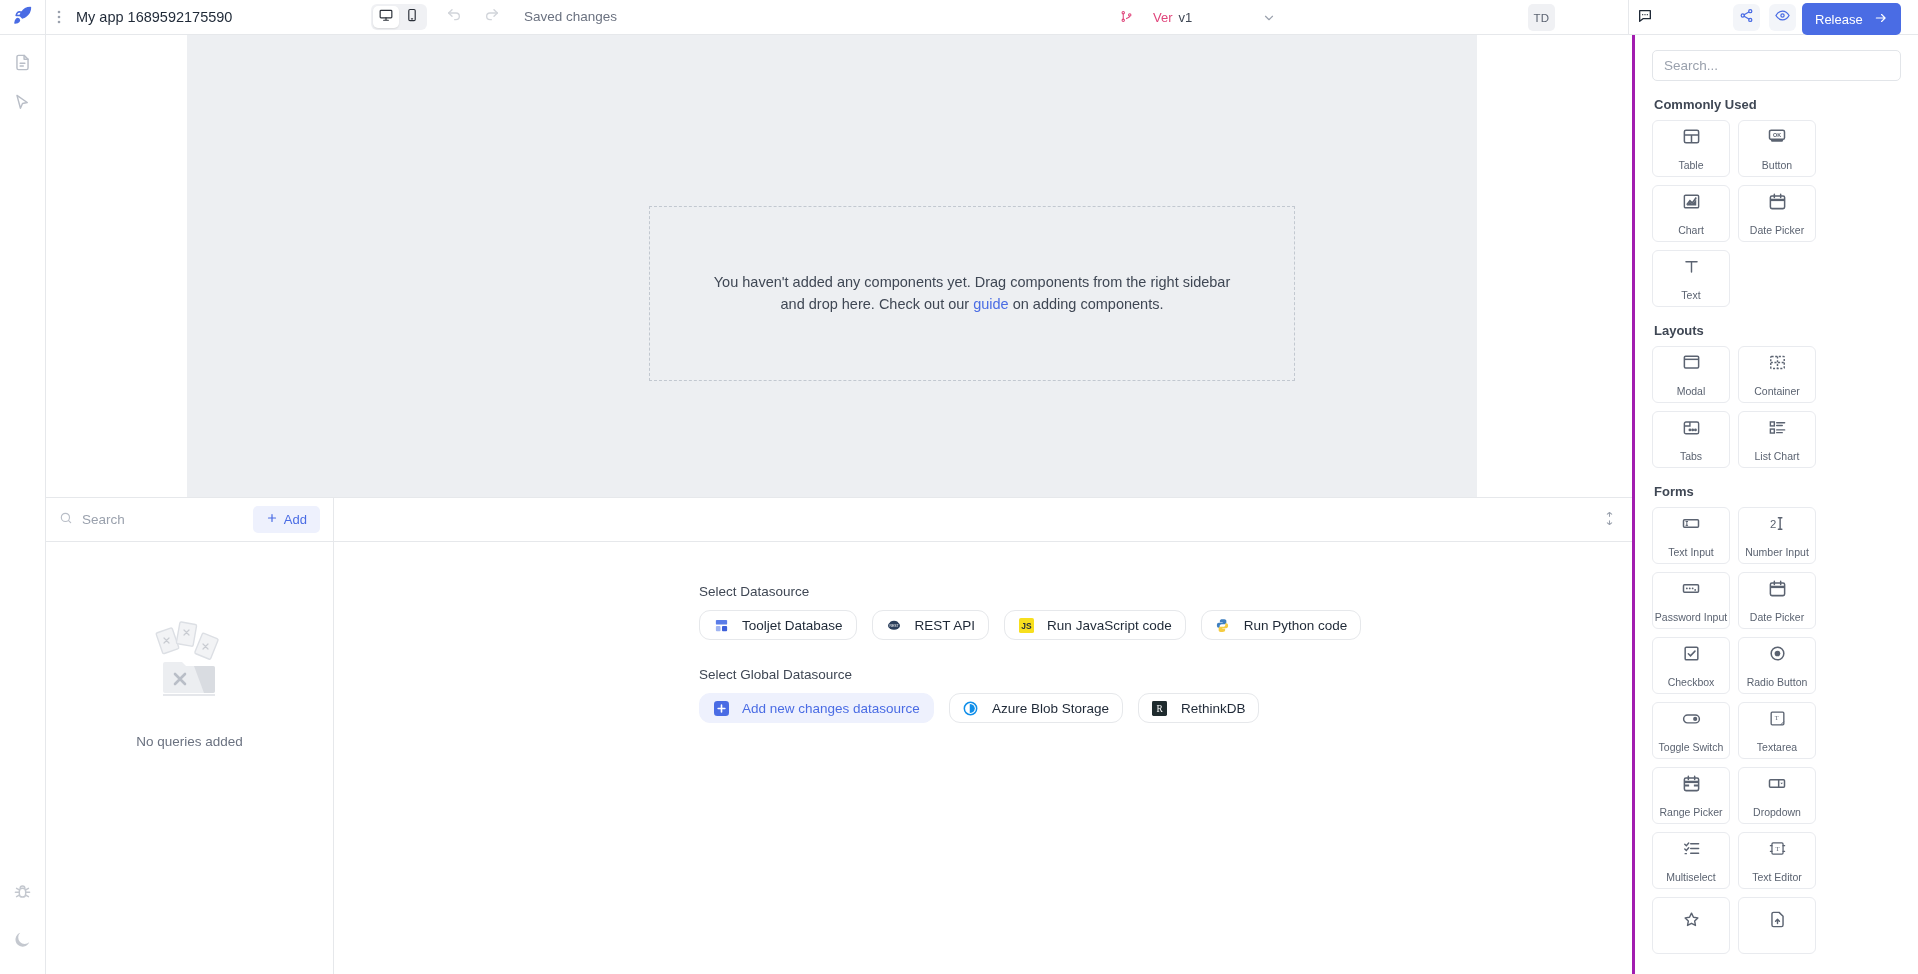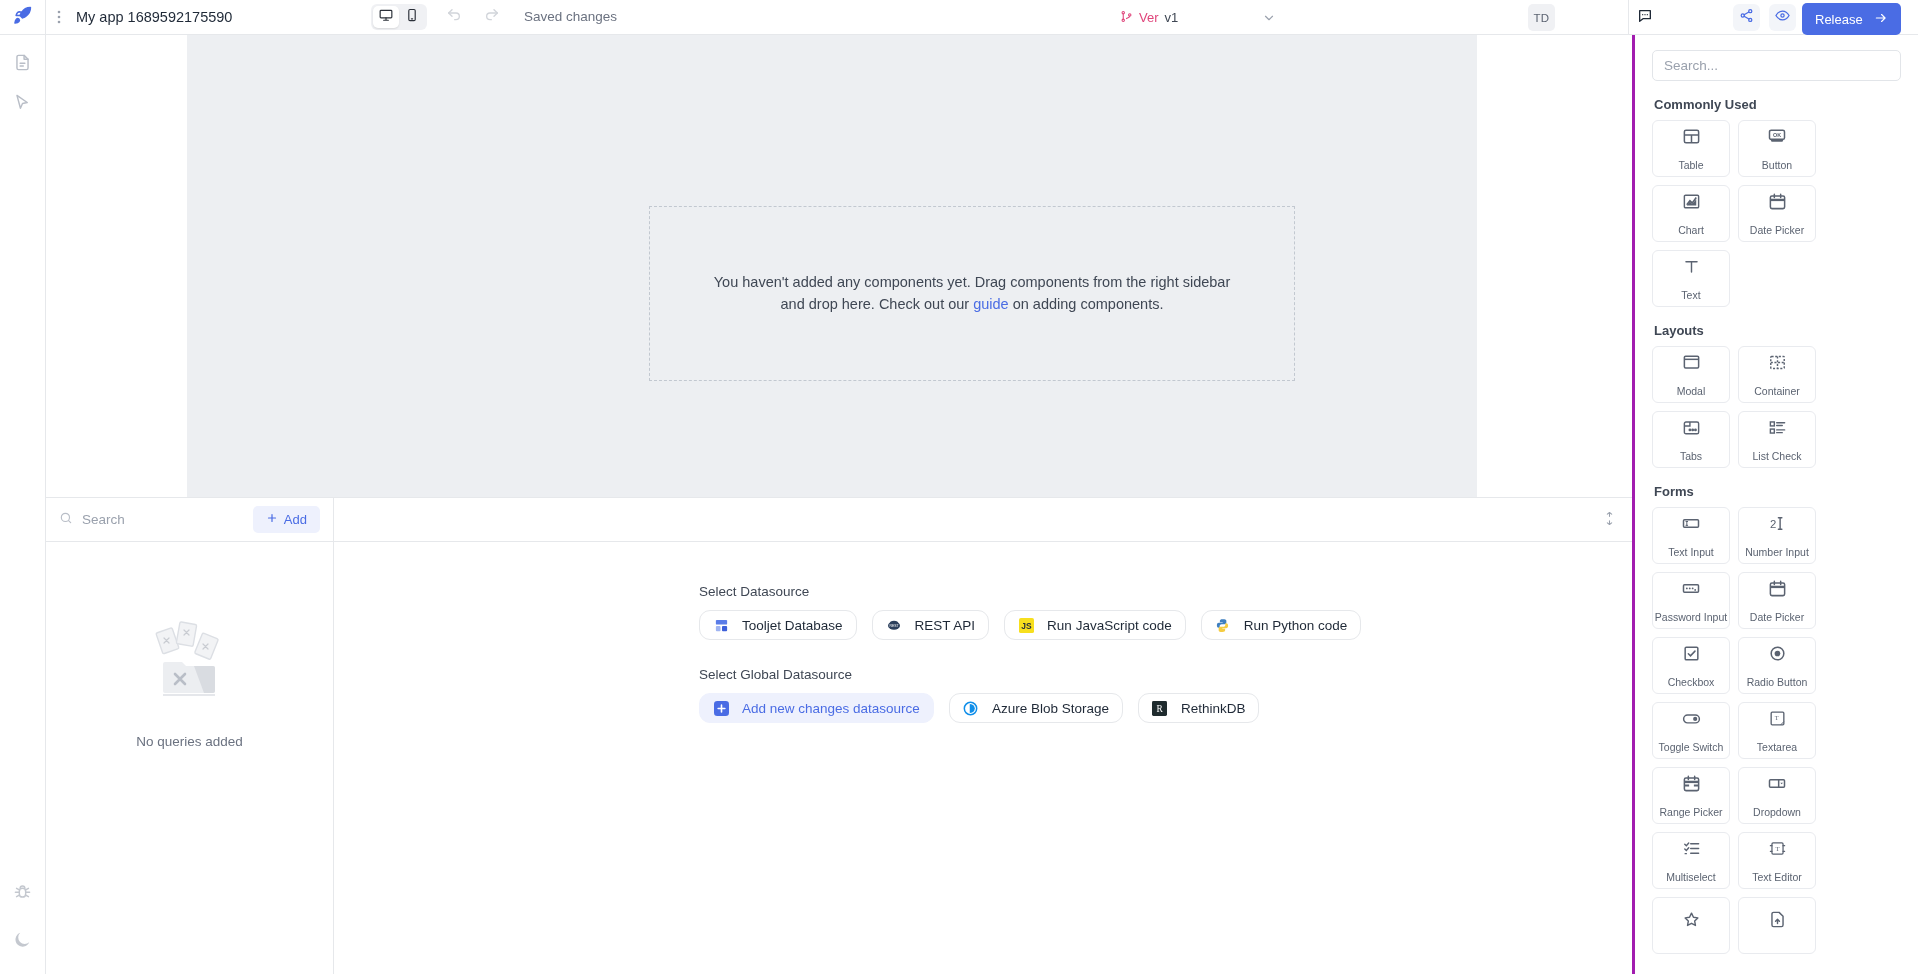--- a/index.html
+++ b/index.html
@@ -22,21 +22,21 @@
                    background: #f0f1f4; border-radius: 6px; padding: 2px; }
   .device-btn { width: 26px; height: 22px; display: flex; align-items: center; justify-content: center;
                 border-radius: 5px; cursor: pointer; }
   .device-btn.active { background: #fff; box-shadow: 0 1px 2px rgba(0,0,0,.10); }
   .undo-redo { position: absolute; left: 445px; top: 8px; display: flex; gap: 20px; }
   .ur-btn { width: 18px; height: 18px; display: flex; align-items: center; justify-content: center;
             cursor: pointer; opacity: .45; }
   .saved { position: absolute; left: 524px; top: 9px; font-size: 13.5px; color: #6b7280; }
   .version-area { position: absolute; left: 1120px; top: 0; height: 35px; width: 180px;
                   display: flex; align-items: center; gap: 6px; }
-  .ver-label { font-size: 13px; color: #e0457b; display: flex; align-items: center; gap: 6px; }
+  .ver-label { font-size: 13px; color: #e0457b; display: flex; align-items: center; gap: 20px; }
   .ver-value { font-size: 13px; color: #3f4754; }
   .ver-caret { position: absolute; left: 1262px; top: 11px; color: #9aa1ad; cursor: pointer; }
   .avatar { position: absolute; left: 1528px; top: 4px; width: 27px; height: 27px; border-radius: 5px;
             background: #f0f1f4; color: #5b6371; font-size: 11.5px; display: flex;
             align-items: center; justify-content: center; letter-spacing: .3px; cursor: pointer; }
   .right-divider { position: absolute; left: 1628px; top: 0; width: 1px; height: 35px; background: #e6e8eb; }
   .comment-btn { position: absolute; left: 1634px; top: 7px; width: 22px; height: 22px;
                  display: flex; align-items: center; justify-content: center; cursor: pointer; }
   .share-btn { position: absolute; left: 1733px; top: 4px; width: 27px; height: 27px; border-radius: 6px;
                background: #f3f5f9; display: flex; align-items: center; justify-content: center; cursor: pointer; }
@@ -516,21 +516,21 @@
           <span class="rb-label">Tabs</span>
         </div>
         <div class="rb-item">
           <span class="rb-ico">
             <svg width="19" height="19" viewBox="0 0 24 24" fill="none" stroke="#5b6371" stroke-width="1.8" stroke-linecap="round">
                 <rect x="3" y="5" width="5" height="5"></rect>
                 <rect x="3" y="14" width="5" height="5"></rect>
                 <path d="M11 6h10M11 9.5h7M11 15h10M11 18.5h7"></path>
               </svg>
           </span>
-          <span class="rb-label">List Check</span>
+          <span class="rb-label">List Chart</span>
         </div>
       </div>
 
       <div class="rb-group-title">Forms</div>
       <div class="rb-grid">
         <div class="rb-item">
           <span class="rb-ico">
             <svg width="20" height="20" viewBox="0 0 24 24" fill="none" stroke="#5b6371" stroke-width="1.8">
                 <rect x="3" y="8" width="18" height="9" rx="1.2"></rect>
                 <path d="M7 10.2v4.6M6 10.2h2M6 14.8h2" stroke-width="1.2" stroke-linecap="round"></path>

